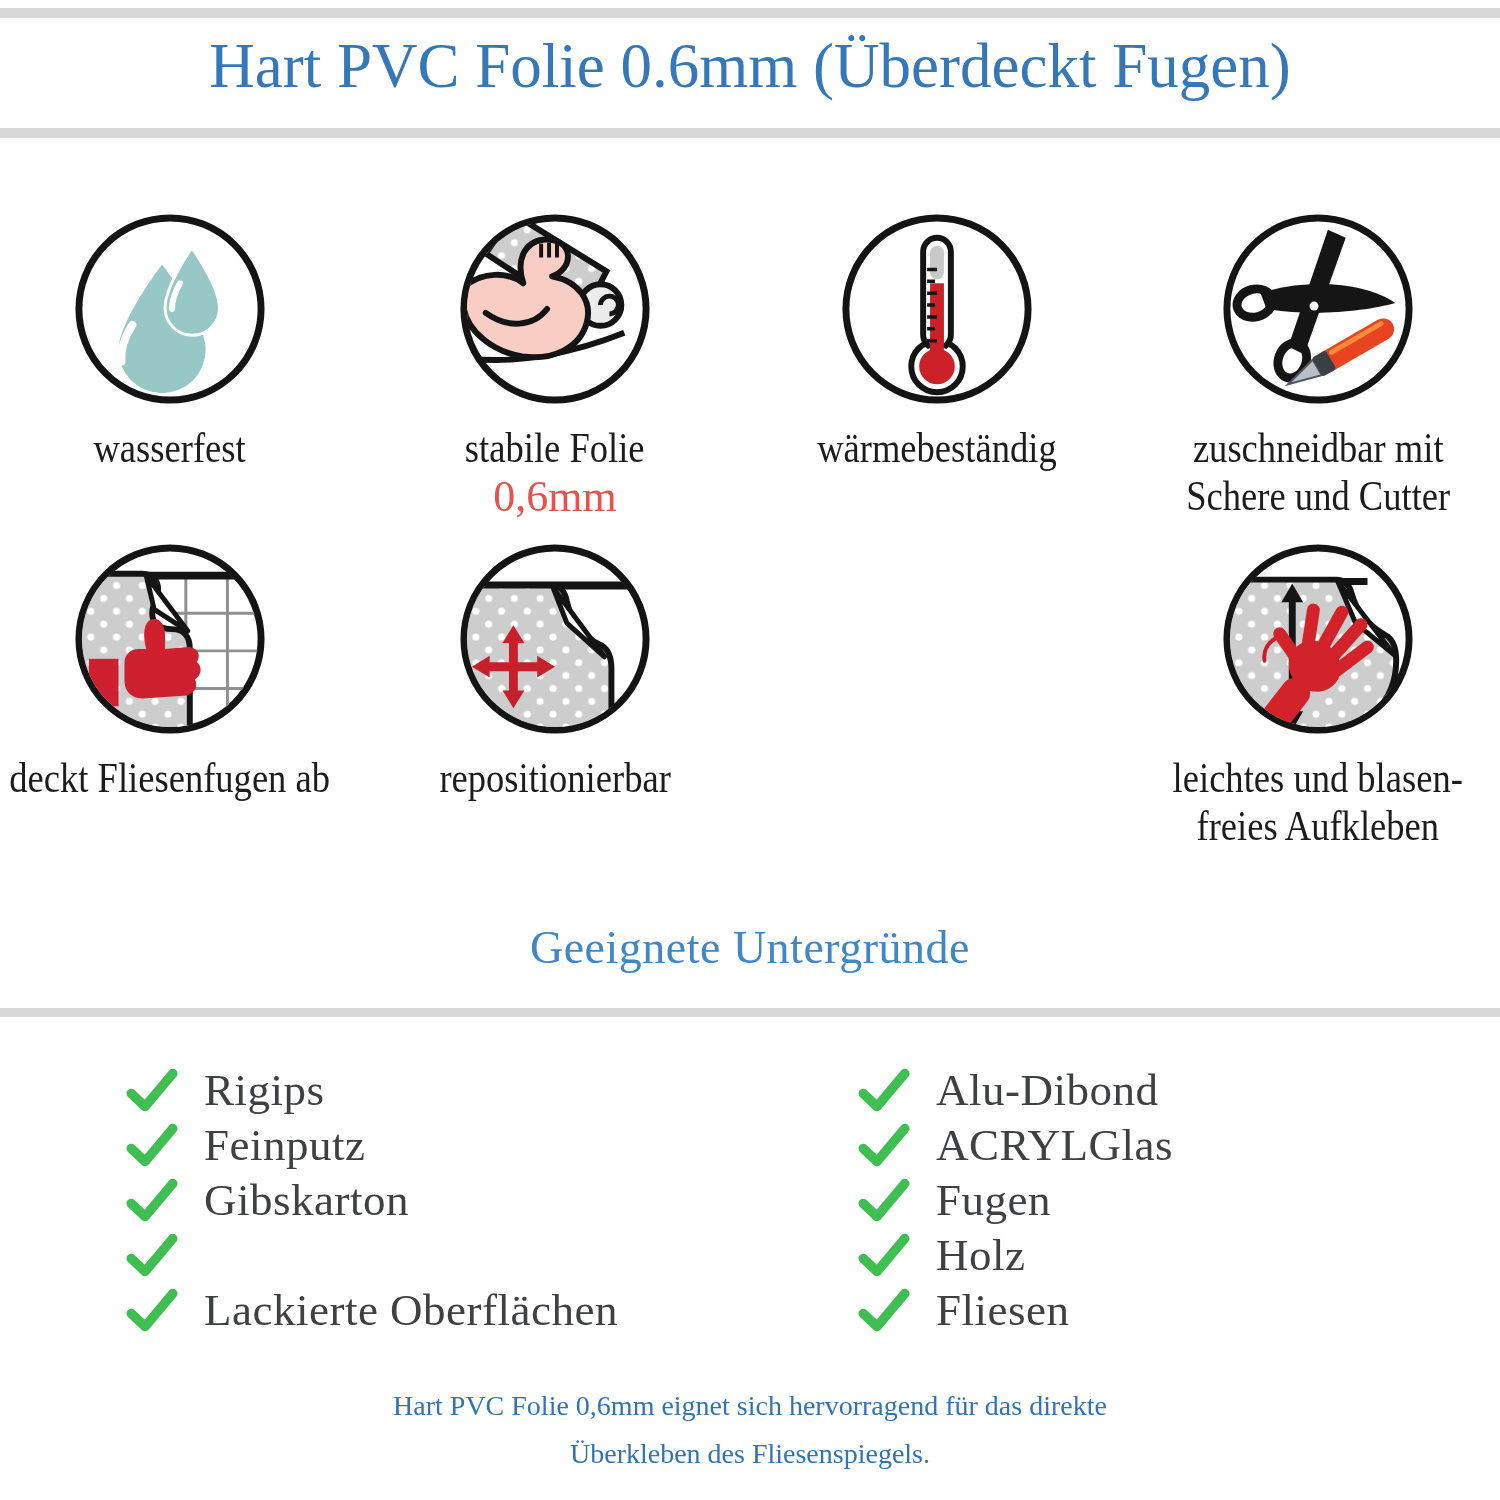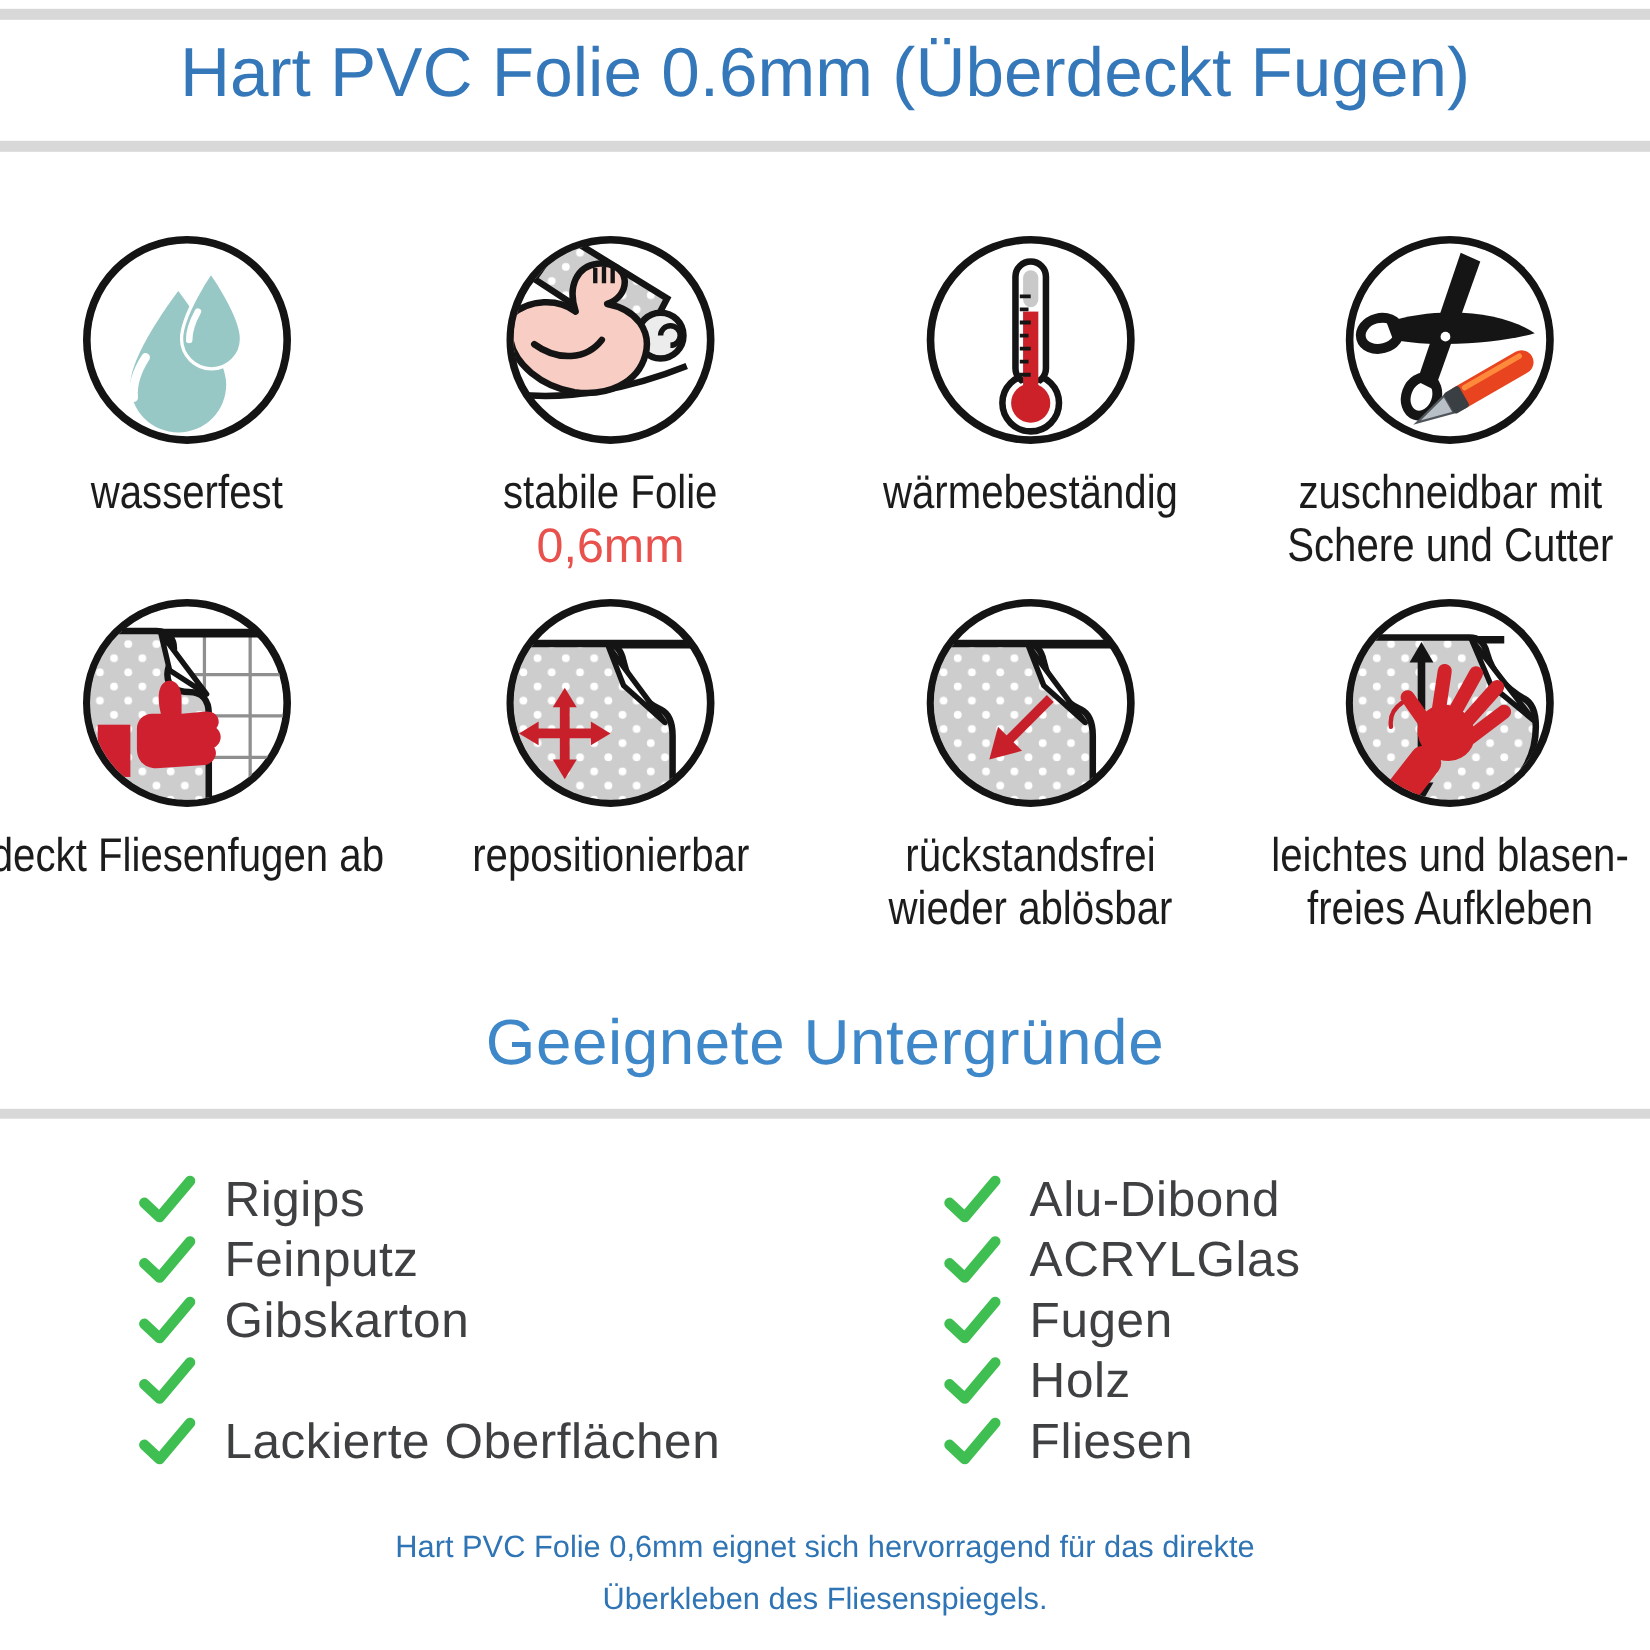--- a/index.html
+++ b/index.html
@@ -1,30 +1,30 @@
 <!DOCTYPE html>
 <html><head>
 <meta charset="utf-8">
 <style>
   html,body{margin:0;padding:0;background:#ffffff;}
   .canvas{
     position:relative;width:1500px;height:1500px;background:#ffffff;overflow:hidden;
-    font-family:Liberation Sans, sans-serif;
+    font-family:Liberation Serif, serif;
   }
   .bar{position:absolute;left:0;right:0;height:10px;background:#d8d8d8;}
   .bar-top{top:8px;}
   .bar-title{top:128px;}
   .bar-sub{top:1008px;height:9px;}
   .page-title{
     position:absolute;left:0;right:0;top:30px;text-align:center;
     font-size:63px;line-height:72px;color:#3578ba;font-weight:400;
   }
   .section-title{
     position:absolute;left:0;right:0;top:915px;text-align:center;
-    font-size:58px;line-height:66px;color:#3e87c9;font-weight:400;letter-spacing:.5px;
+    font-size:46px;line-height:66px;color:#3e87c9;font-weight:400;letter-spacing:.5px;
   }
   .feature{position:absolute;width:370px;display:flex;flex-direction:column;align-items:center;}
   .cicon{width:198px;height:198px;display:block;}
   .cap{
     margin-top:16px;font-size:43px;line-height:48px;color:#1c1c1c;text-align:center;
     transform:scaleX(0.85);transform-origin:50% 0;white-space:nowrap;
   }
   .cap-line{display:block;}
   .sub{margin-top:2px;font-size:44px;line-height:46px;color:#e8514c;}
   .col{position:absolute;top:1062px;display:flex;flex-direction:column;text-align:center;}
@@ -168,36 +168,20 @@
           <polygon points="16,128 34,117 34,139" stroke="none"></polygon>
           <polygon points="100,128 82,117 82,139" stroke="none"></polygon>
         </g>
       </g>
     </svg>
     <div class="cap">
       <span class="cap-line">repositionierbar</span>
     </div>
   </div>
 
-  <div class="feature" style="left:752px;top:540px;">
-    <svg class="cicon" viewBox="0 0 200 200">
-      <circle cx="100" cy="100" r="92" fill="#fff" stroke="#141414" stroke-width="7"></circle>
-      <g clip-path="url(#cclip)">
-        <path d="M12 46 H190" stroke="#141414" stroke-width="8"></path>
-        <path d="M-10 46 H96 C106 46 110 52 112 62 C117 84 128 98 146 106 C154 110 157 118 157 130 V210 H-10 Z" fill="url(#dots)" stroke="#141414" stroke-width="6"></path>
-        <path d="M98 48 L150 118 L112 84 Z" fill="#ffffff" stroke="#141414" stroke-width="5" stroke-linejoin="round"></path>
-        <path d="M118 96 L78 136" stroke="#c8202a" stroke-width="9" fill="none"></path>
-        <polygon points="62,152 70,122 92,144" fill="#c8202a"></polygon>
-      </g>
-    </svg>
-    <div class="cap">
-      <span class="cap-line">rückstandsfrei</span>
-      <span class="cap-line">wieder ablösbar</span>
-    </div>
-  </div>
 
   <div class="feature" style="left:1133px;top:540px;">
     <svg class="cicon" viewBox="0 0 200 200">
       <circle cx="100" cy="100" r="92" fill="#fff" stroke="#141414" stroke-width="7"></circle>
       <g clip-path="url(#cclip)">
         <path d="M16 42 H150" stroke="#141414" stroke-width="7"></path>
         <path d="M-10 40 H118 C128 40 132 46 134 54 C140 76 154 88 168 96 C176 100 179 110 179 122 C179 162 148 196 100 199 L-10 199 Z" fill="url(#dots)" stroke="#141414" stroke-width="6"></path>
         <path d="M120 42 L177 116 L138 84 Z" fill="#ffffff" stroke="#141414" stroke-width="5" stroke-linejoin="round"></path>
         <g stroke="#141414" stroke-width="7" fill="#141414">
           <path d="M74 60 V178"></path>

